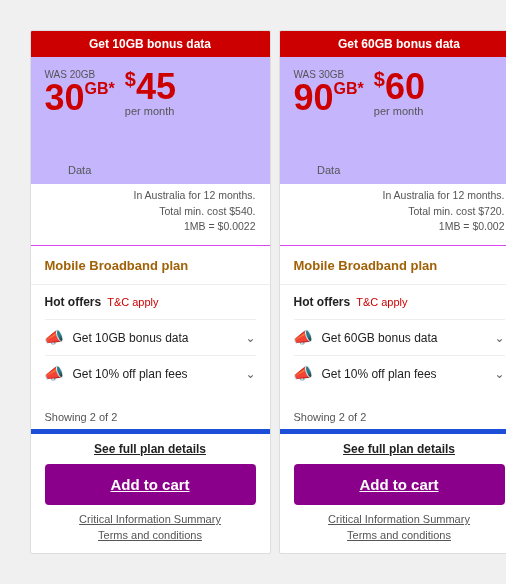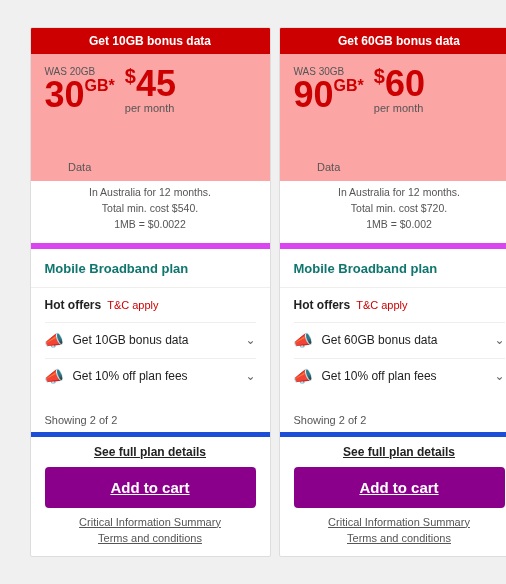--- a/index.html
+++ b/index.html
@@ -29,21 +29,21 @@
     }
     .banner {
       background: #cc0000;
       color: #fff;
       text-align: center;
       padding: 6px 8px;
       font-size: 12px;
       font-weight: bold;
     }
     .price-section {
-      background: #fca5a5;
+      background: #c4b5fd;
       padding: 12px 14px 8px;
       display: flex;
       align-items: flex-start;
       gap: 10px;
     }
     .data-block {
       display: flex;
       flex-direction: column;
     }
     .was-label {
@@ -91,32 +91,32 @@
       color: #555;
     }
     .price-row {
       display: flex;
       align-items: flex-start;
     }
     .info-section {
       padding: 4px 14px 10px;
       font-size: 10.5px;
       color: #555;
-      text-align: center;
+      text-align: right;
       line-height: 1.5;
-      border-bottom: 6px solid #d946ef;
+      border-bottom: 1px solid #d946ef;
     }
     .plan-type-section {
       padding: 10px 14px;
       border-bottom: 1px solid #eee;
     }
     .plan-type-label {
       font-size: 13px;
       font-weight: bold;
-      color: #0f766e;
+      color: #a16207;
     }
     .offers-section {
       padding: 10px 14px;
       flex: 1;
     }
     .hot-offers-row {
       display: flex;
       align-items: center;
       gap: 6px;
       margin-bottom: 10px;

